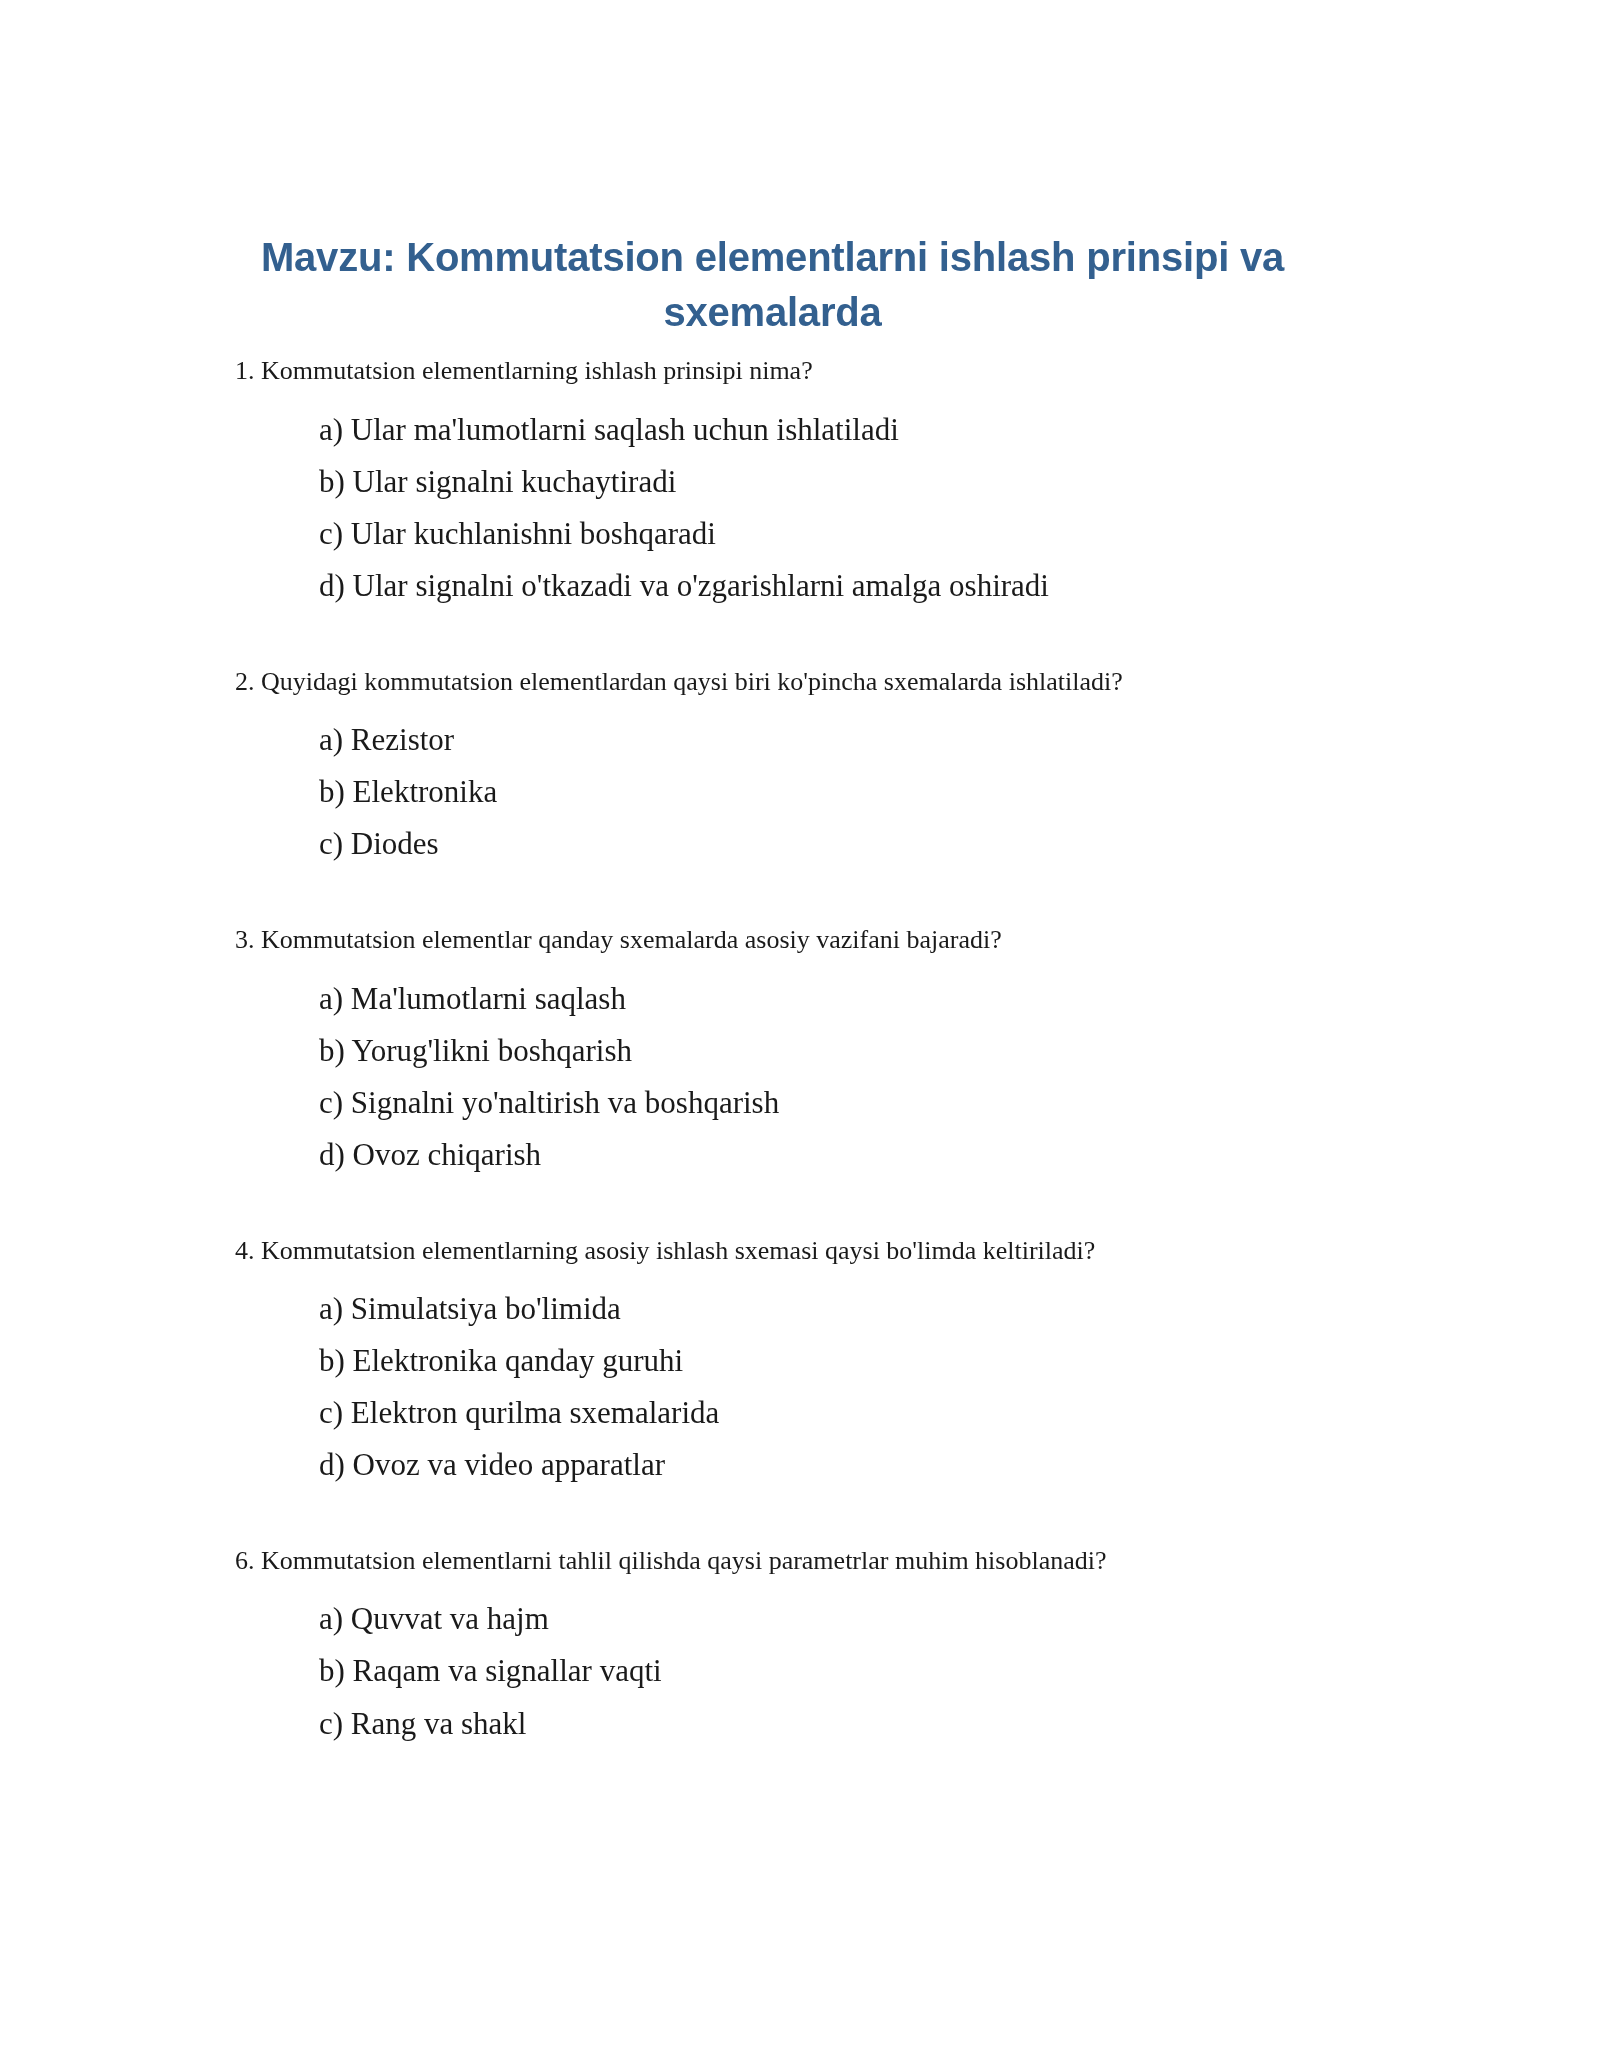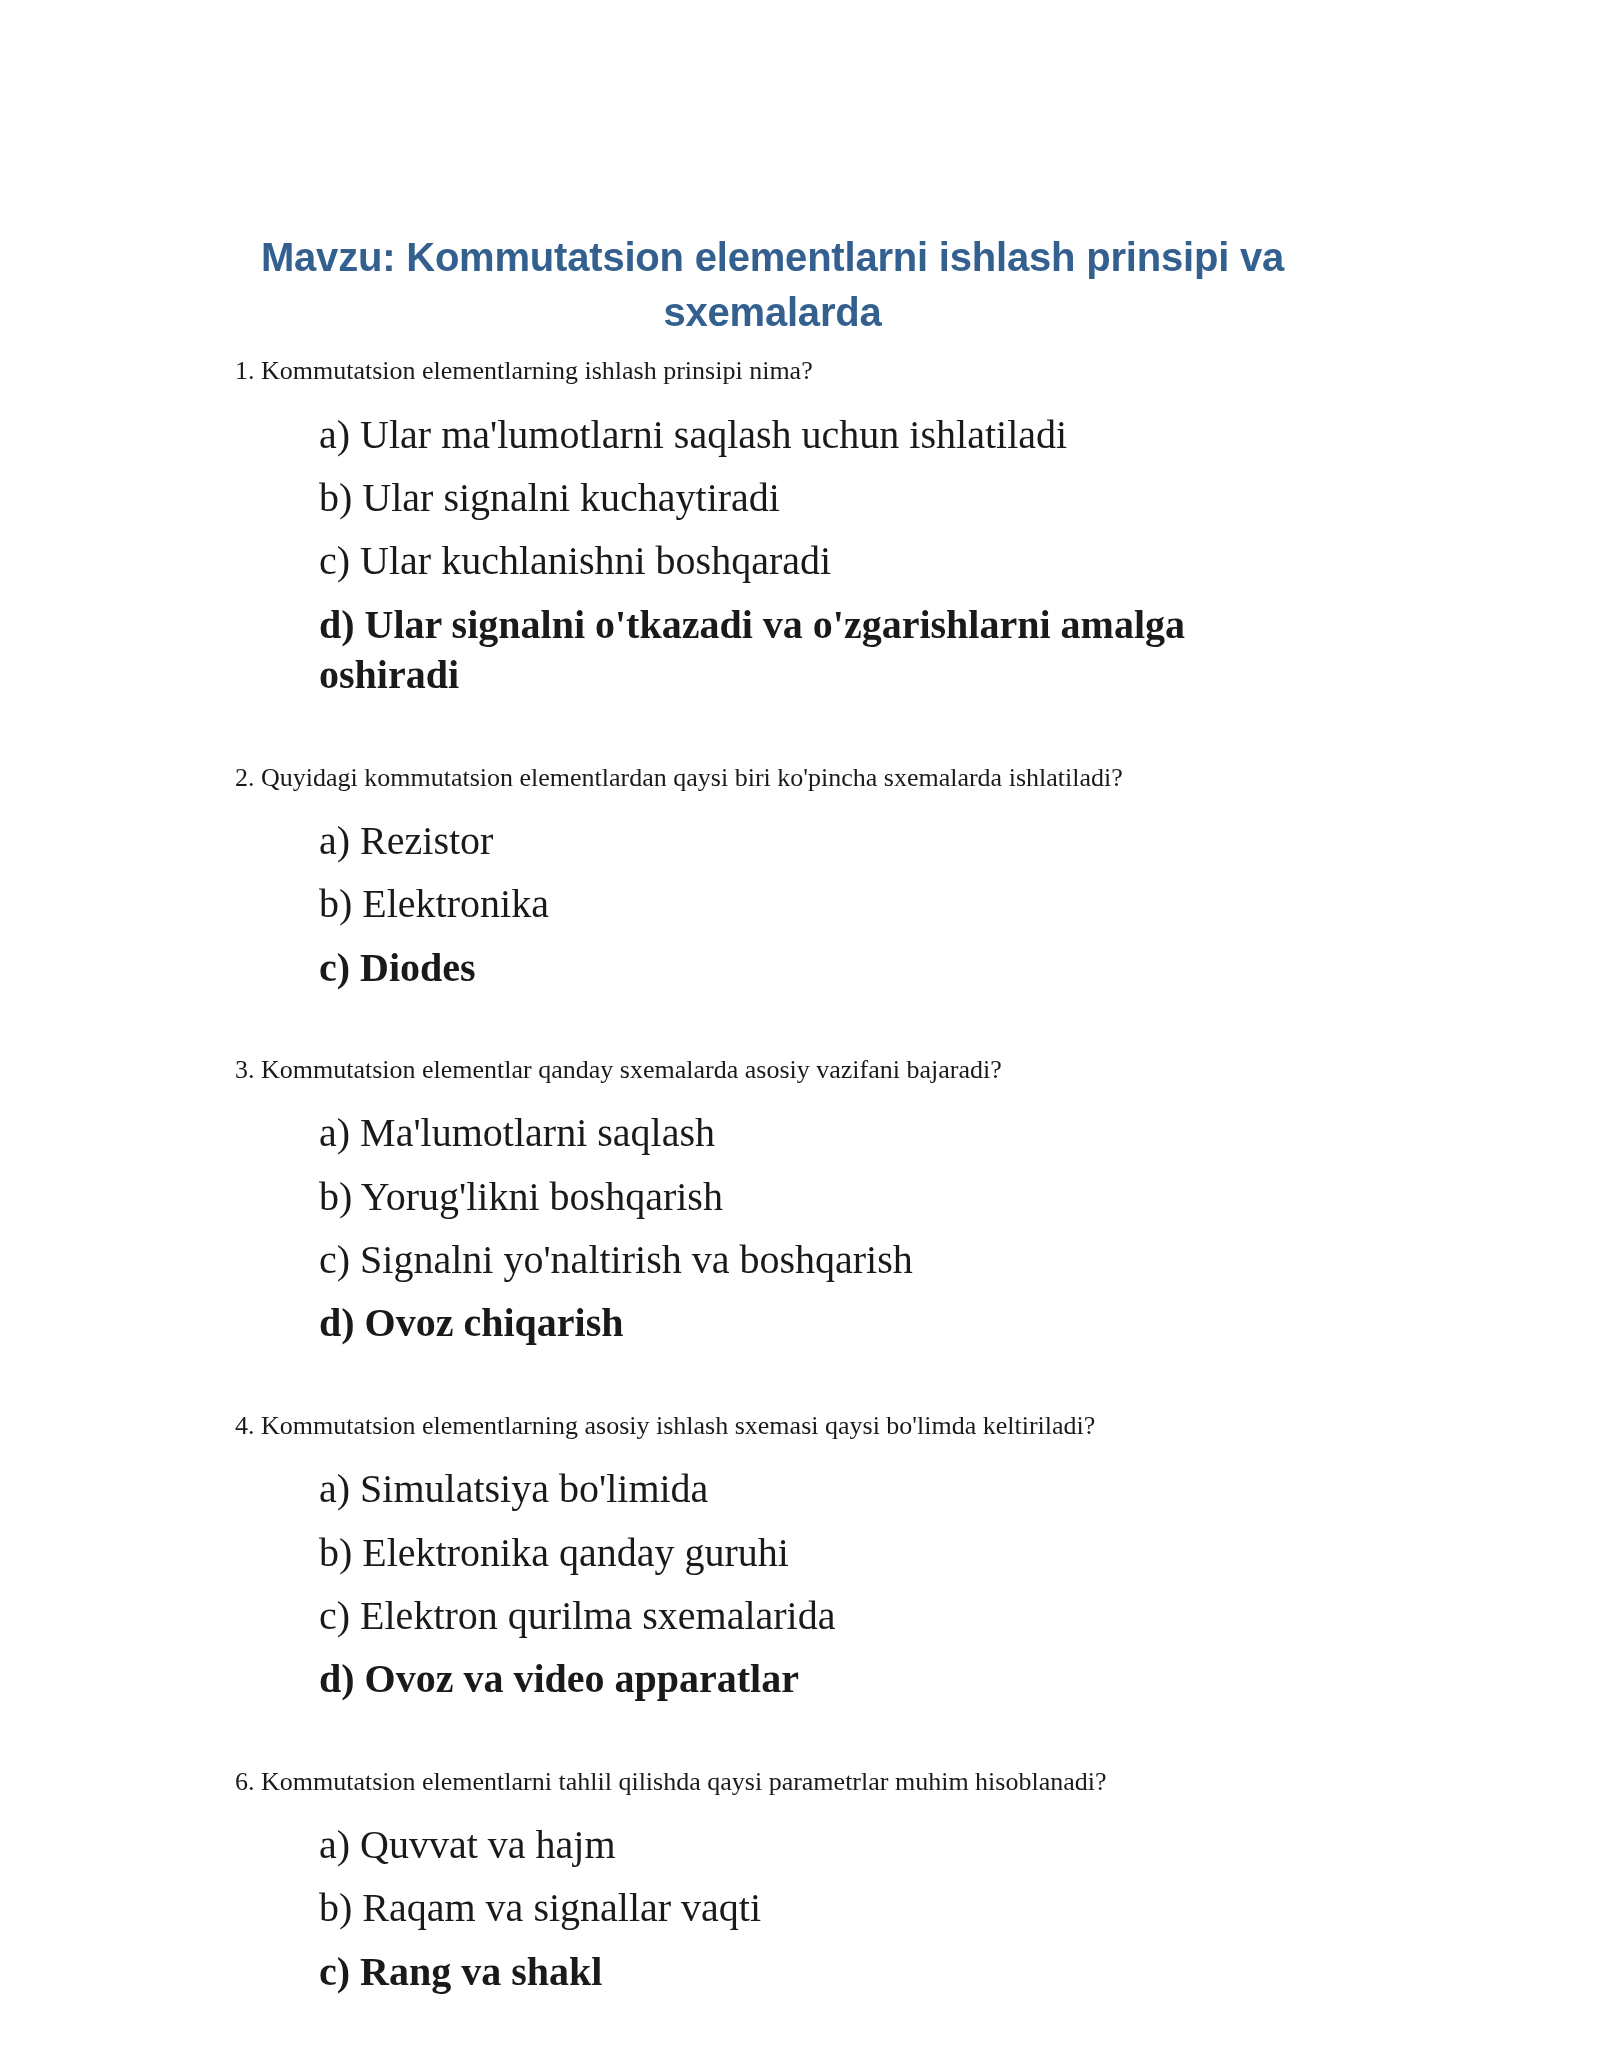--- a/index.html
+++ b/index.html
@@ -50,29 +50,28 @@
     line-height: 1.28;
     margin: 0 0 22px 0;
     color: #1a1a1a;
   }
   .options {
     margin: 0;
     padding: 0;
     list-style: none;
   }
   .option {
-    font-size: 40px;
+    font-size: 31px;
     line-height: 1.26;
     margin: 0 0 13px 0;
     padding-left: 84px;
     color: #1a1a1a;
   }
   .option:last-child {
     margin-bottom: 0;
-    font-weight: bold;
   }
 </style>
 </head>
 <body>
 
 <div class="page">
   <div class="content">
 
     <h1 class="doc-title">
       <span>Mavzu: Kommutatsion elementlarni ishlash prinsipi va</span>

